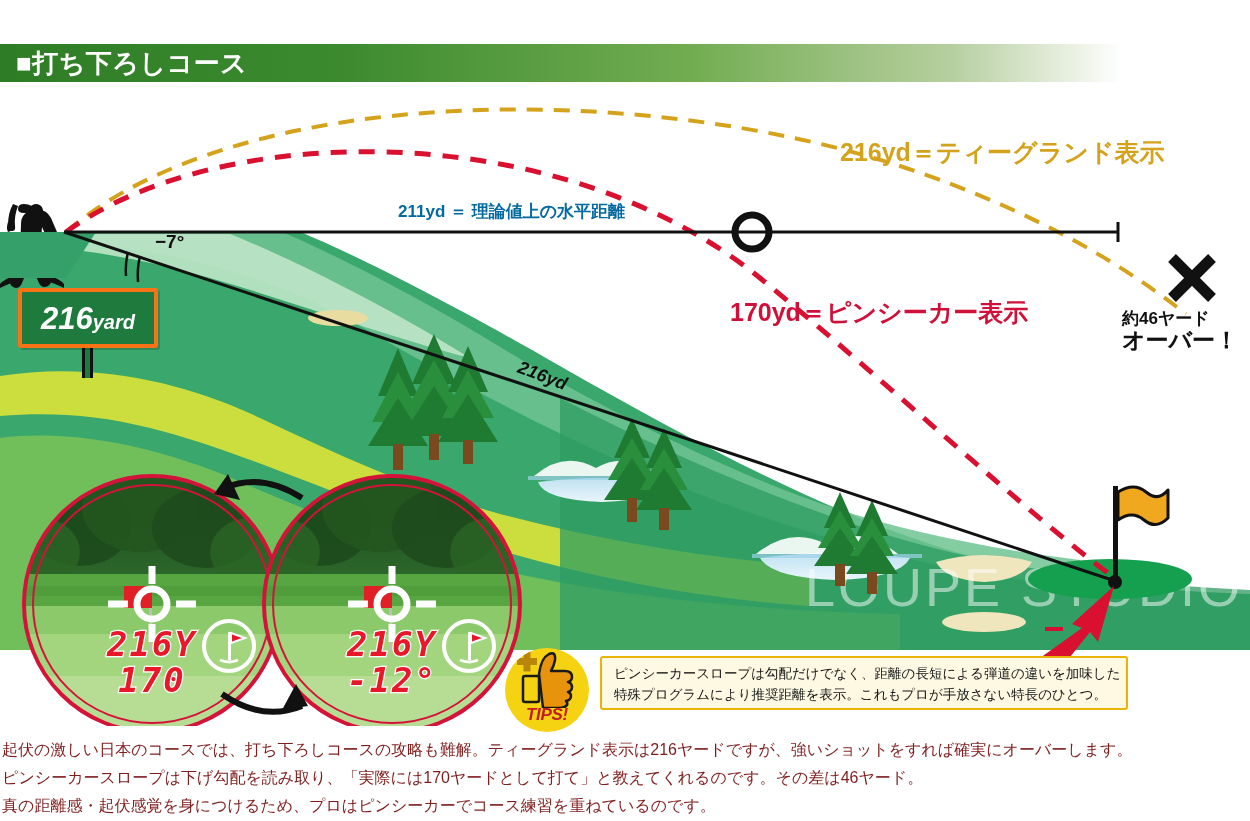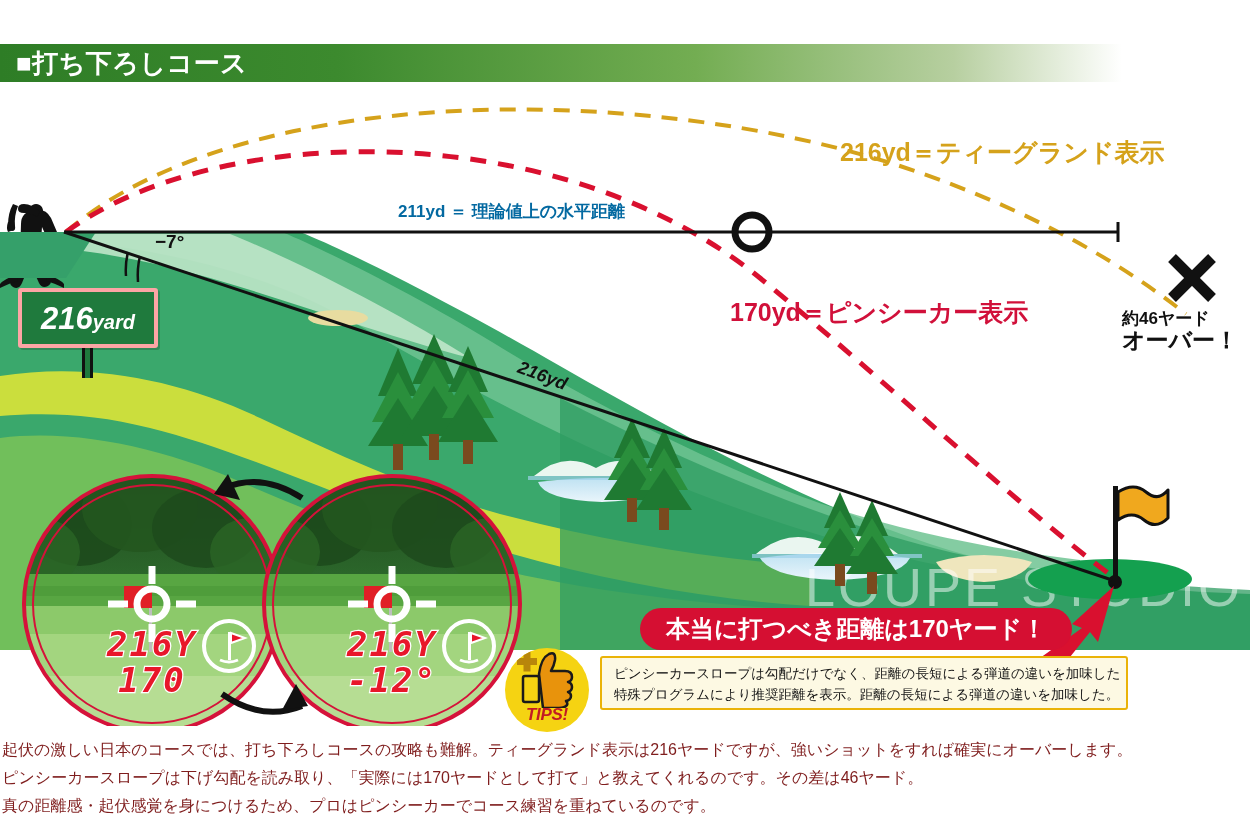--- a/index.html
+++ b/index.html
@@ -53,21 +53,21 @@
   .lbl-over {
     left: 1122px; top: 310px; text-align: left; color: #111111;
     width: 128px;
   }
   .lbl-over .l1 { font-size: 17px; font-weight: bold; display: block; }
   .lbl-over .l2 { font-size: 23px; font-weight: bold; display: block; margin-top: 2px; }
 
   
   .sign {
     position: absolute; left: 18px; top: 288px; width: 140px; height: 60px;
-    background: #1f7a3d; border: 4px solid #fca5a5; border-radius: 3px;
+    background: #1f7a3d; border: 4px solid #f97316; border-radius: 3px;
     display: flex; align-items: center; justify-content: center;
     box-shadow: 2px 2px 0 rgba(0,0,0,0.18);
   }
   .sign-text { color: #ffffff; font-style: italic; font-weight: bold; line-height: 1; }
   .sign-num { font-size: 31px; }
   .sign-unit { font-size: 20px; }
   .sign-post {
     position: absolute; left: 82px; top: 348px; width: 11px; height: 30px;
     background: #1f7a3d; border-left: 3px solid #111; border-right: 3px solid #111;
   }
@@ -392,27 +392,24 @@
   </div>
 
   <div class="sign-post"></div>
   <div class="sign">
     <span class="sign-text">
       <span class="sign-num">216</span><span class="sign-unit">yard</span>
     </span>
   </div>
 
   <div class="banner-tail"></div>
-  <div class="banner">
-    <span class="banner-text">本当に打つべき距離は170ヤード！</span>
-  </div>
 
   <div class="tips-box">
     <div class="tips-line">ピンシーカースロープは勾配だけでなく、距離の長短による弾道の違いを加味した</div>
-    <div class="tips-line">特殊プログラムにより推奨距離を表示。距離の長短による弾道の違いを加味した。</div>
+    <div class="tips-line">特殊プログラムにより推奨距離を表示。これもプロが手放さない特長のひとつ。</div>
   </div>
 
   <div class="tips-badge">
     <svg class="thumb" width="62" height="58" viewBox="0 0 62 58">
 
       <g fill="#b8860b">
         <rect x="2" y="8" width="20" height="7"></rect>
         <rect x="8.5" y="1.5" width="7" height="20"></rect>
       </g>
 

